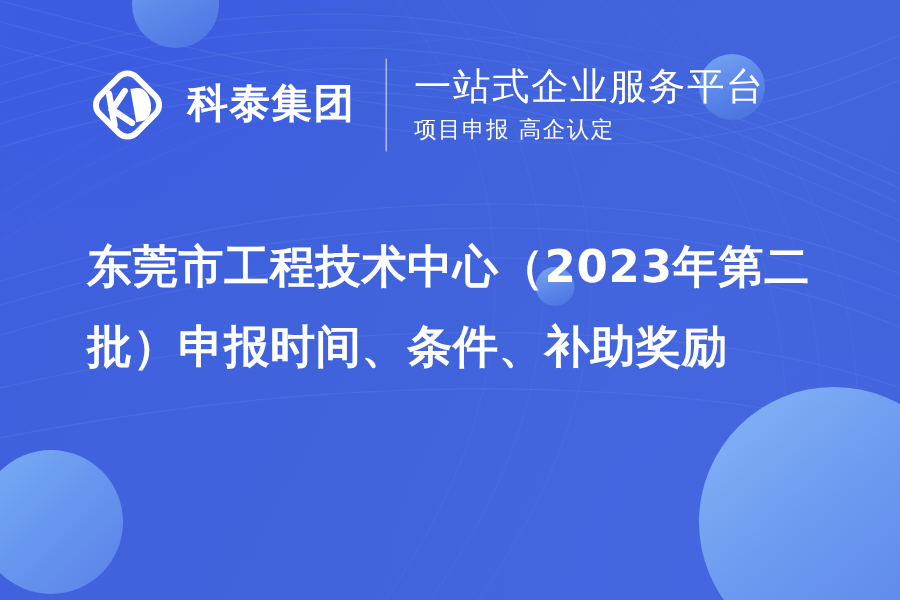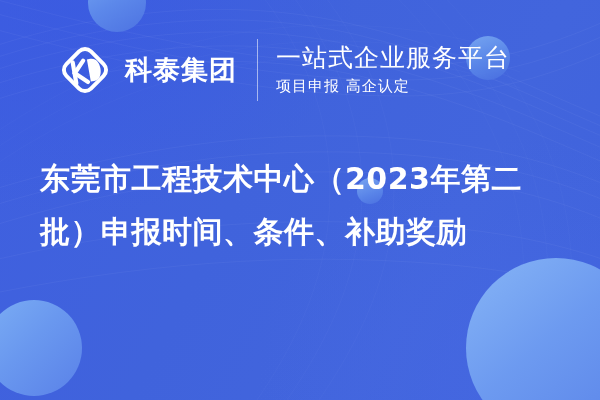--- a/index.html
+++ b/index.html
@@ -176,21 +176,21 @@
     color: #ffffff;
     letter-spacing: 1px;
     line-height: 1.25;
     margin-top: 5px;
     white-space: nowrap;
   }
 
   
   .title {
     position: absolute;
-    left: 40px;
+    left: 58px;
     top: 152px;
     width: 500px;
     font-family: "DejaVu Sans", "Liberation Sans", sans-serif;
     font-size: 30px;
     font-weight: bold;
     color: #ffffff;
     line-height: 53px;
     letter-spacing: 0.5px;
   }
 </style>

